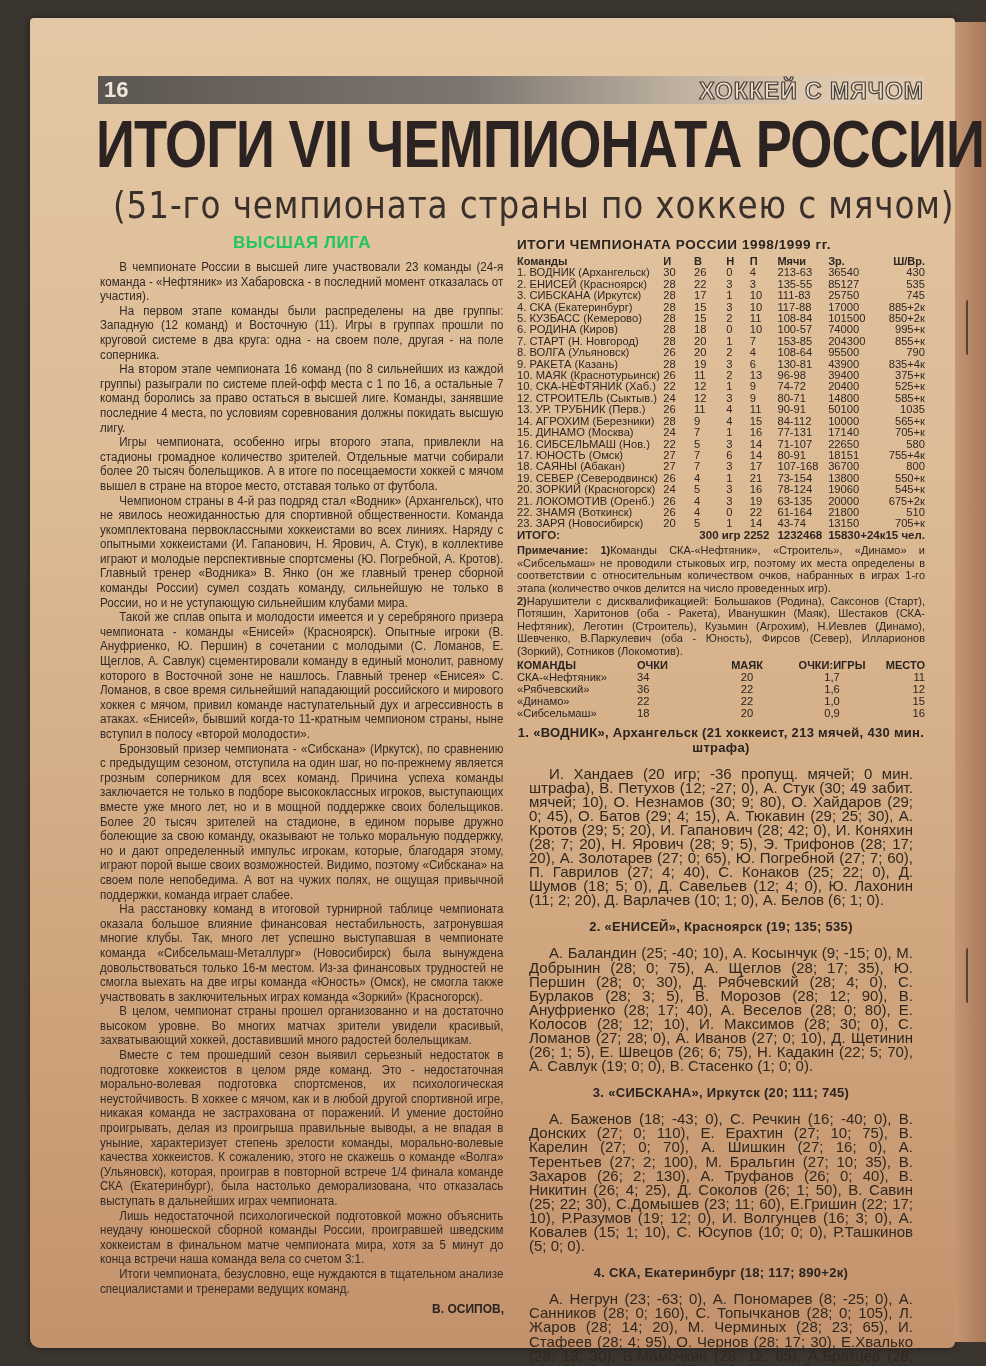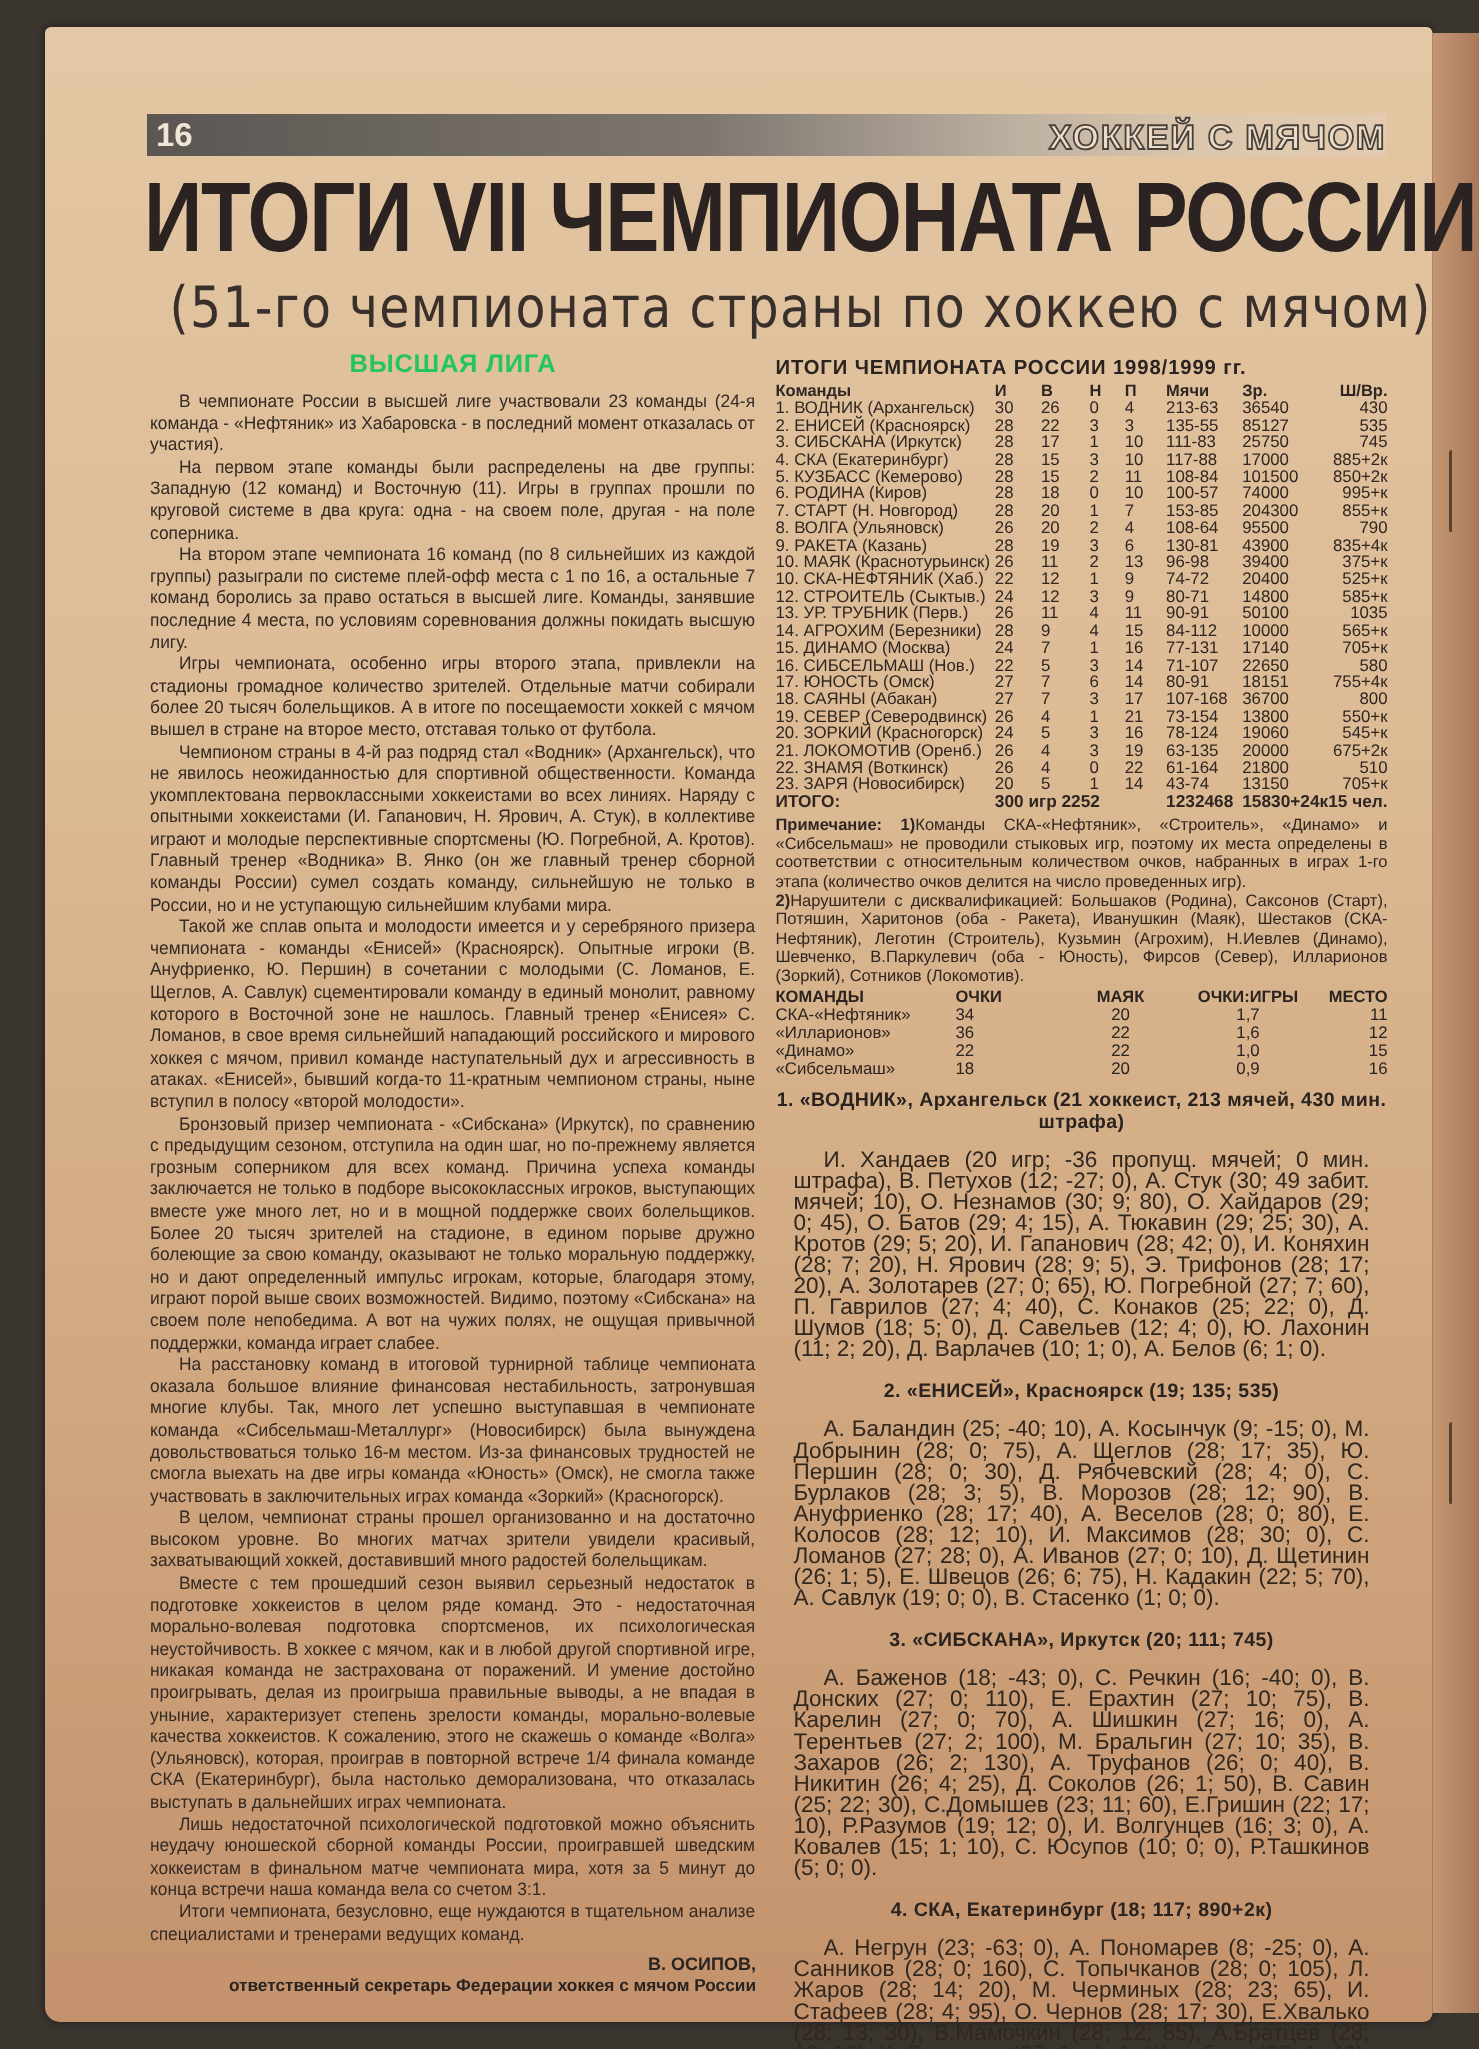--- a/index.html
+++ b/index.html
@@ -120,21 +120,20 @@
   <p class="para">Игры чемпионата, особенно игры второго этапа, привлекли на стадионы громадное количество зрителей. Отдельные матчи собирали более 20 тысяч болельщиков. А в итоге по посещаемости хоккей с мячом вышел в стране на второе место, отставая только от футбола.</p>
   <p class="para">Чемпионом страны в 4-й раз подряд стал «Водник» (Архангельск), что не явилось неожиданностью для спортивной общественности. Команда укомплектована первоклассными хоккеистами во всех линиях. Наряду с опытными хоккеистами (И. Гапанович, Н. Ярович, А. Стук), в коллективе играют и молодые перспективные спортсмены (Ю. Погребной, А. Кротов). Главный тренер «Водника» В. Янко (он же главный тренер сборной команды России) сумел создать команду, сильнейшую не только в России, но и не уступающую сильнейшим клубами мира.</p>
   <p class="para">Такой же сплав опыта и молодости имеется и у серебряного призера чемпионата - команды «Енисей» (Красноярск). Опытные игроки (В. Ануфриенко, Ю. Першин) в сочетании с молодыми (С. Ломанов, Е. Щеглов, А. Савлук) сцементировали команду в единый монолит, равному которого в Восточной зоне не нашлось. Главный тренер «Енисея» С. Ломанов, в свое время сильнейший нападающий российского и мирового хоккея с мячом, привил команде наступательный дух и агрессивность в атаках. «Енисей», бывший когда-то 11-кратным чемпионом страны, ныне вступил в полосу «второй молодости».</p>
   <p class="para">Бронзовый призер чемпионата - «Сибскана» (Иркутск), по сравнению с предыдущим сезоном, отступила на один шаг, но по-прежнему является грозным соперником для всех команд. Причина успеха команды заключается не только в подборе высококлассных игроков, выступающих вместе уже много лет, но и в мощной поддержке своих болельщиков. Более 20 тысяч зрителей на стадионе, в едином порыве дружно болеющие за свою команду, оказывают не только моральную поддержку, но и дают определенный импульс игрокам, которые, благодаря этому, играют порой выше своих возможностей. Видимо, поэтому «Сибскана» на своем поле непобедима. А вот на чужих полях, не ощущая привычной поддержки, команда играет слабее.</p>
   <p class="para">На расстановку команд в итоговой турнирной таблице чемпионата оказала большое влияние финансовая нестабильность, затронувшая многие клубы. Так, много лет успешно выступавшая в чемпионате команда «Сибсельмаш-Металлург» (Новосибирск) была вынуждена довольствоваться только 16-м местом. Из-за финансовых трудностей не смогла выехать на две игры команда «Юность» (Омск), не смогла также участвовать в заключительных играх команда «Зоркий» (Красногорск).</p>
   <p class="para">В целом, чемпионат страны прошел организованно и на достаточно высоком уровне. Во многих матчах зрители увидели красивый, захватывающий хоккей, доставивший много радостей болельщикам.</p>
   <p class="para">Вместе с тем прошедший сезон выявил серьезный недостаток в подготовке хоккеистов в целом ряде команд. Это - недостаточная морально-волевая подготовка спортсменов, их психологическая неустойчивость. В хоккее с мячом, как и в любой другой спортивной игре, никакая команда не застрахована от поражений. И умение достойно проигрывать, делая из проигрыша правильные выводы, а не впадая в уныние, характеризует степень зрелости команды, морально-волевые качества хоккеистов. К сожалению, этого не скажешь о команде «Волга» (Ульяновск), которая, проиграв в повторной встрече 1/4 финала команде СКА (Екатеринбург), была настолько деморализована, что отказалась выступать в дальнейших играх чемпионата.</p>
   <p class="para">Лишь недостаточной психологической подготовкой можно объяснить неудачу юношеской сборной команды России, проигравшей шведским хоккеистам в финальном матче чемпионата мира, хотя за 5 минут до конца встречи наша команда вела со счетом 3:1.</p>
   <p class="para">Итоги чемпионата, безусловно, еще нуждаются в тщательном анализе специалистами и тренерами ведущих команд.</p>
   <div class="signature">В. ОСИПОВ,</div>
-  <div class="signature-role">ответственный секретарь Федерации хоккея с мячом России</div>
 </div>
 
 <div class="col-right">
   <div class="table-title">ИТОГИ ЧЕМПИОНАТА РОССИИ 1998/1999 гг.</div>
   <table class="stand">
     <thead>
       <tr>
         <th class="c-team">Команды</th>
         <th class="c-g">И</th>
         <th class="c-w">В</th>
@@ -373,21 +372,21 @@
           <td class="c-d">1</td>
           <td class="c-l">14</td>
           <td class="c-goals">43-74</td>
           <td class="c-spec">13150</td>
           <td class="c-pen">705+к</td>
         </tr>
       </tbody>
     <tfoot>
       <tr class="total">
         <td>ИТОГО:</td>
-        <td colspan="4" style="text-align:left;padding-right:8px">300 игр 2252</td>
+        <td colspan="4" style="text-align:right;padding-right:8px">300 игр 2252</td>
         <td>1232468</td>
         <td colspan="1" style="text-align:right">15830+24к</td>
         <td class="c-pen">15 чел.</td>
       </tr>
     </tfoot>
   </table>
 
   <div class="notes">
     <b>Примечание: 1)</b><span>Команды СКА-«Нефтяник», «Строитель», «Динамо» и «Сибсельмаш» не проводили стыковых игр, поэтому их места определены в соответствии с относительным количеством очков, набранных в играх 1-го этапа (количество очков делится на число проведенных игр).</span>
   </div>
@@ -407,21 +406,21 @@
     </thead>
     <tbody id="ratio-body">
         <tr>
           <td>СКА-«Нефтяник»</td>
           <td class="x-pts">34</td>
           <td class="x-games">20</td>
           <td class="x-ratio">1,7</td>
           <td class="x-place">11</td>
         </tr>
         <tr>
-          <td>«Илларионов»</td>
+          <td>«Рябчевский»</td>
           <td class="x-pts">36</td>
           <td class="x-games">22</td>
           <td class="x-ratio">1,6</td>
           <td class="x-place">12</td>
         </tr>
         <tr>
           <td>«Динамо»</td>
           <td class="x-pts">22</td>
           <td class="x-games">22</td>
           <td class="x-ratio">1,0</td>

